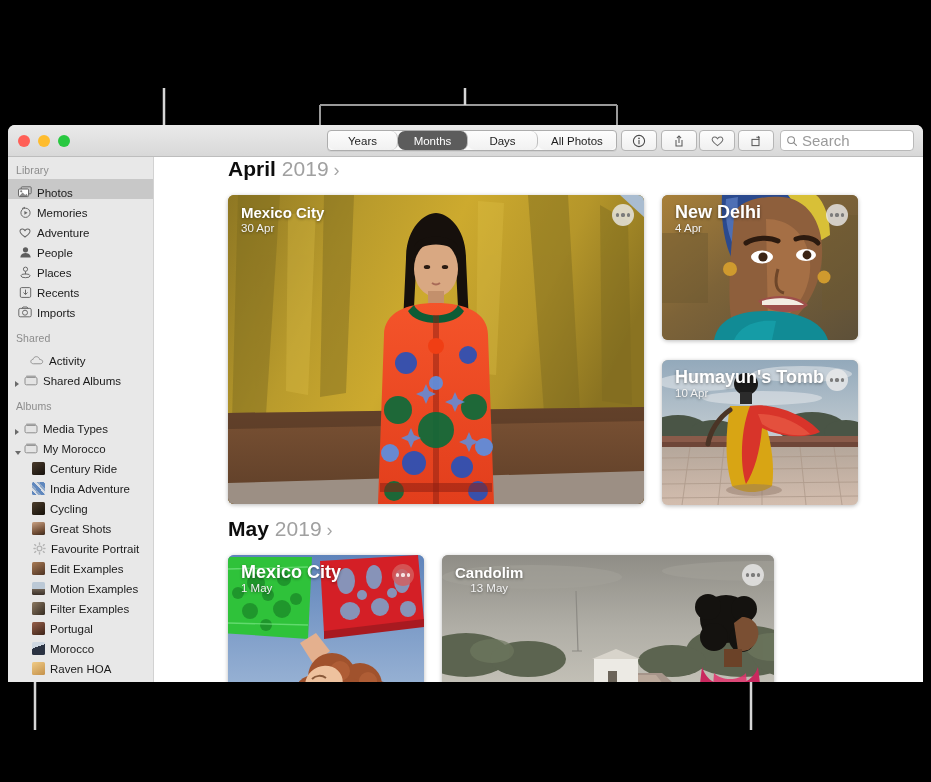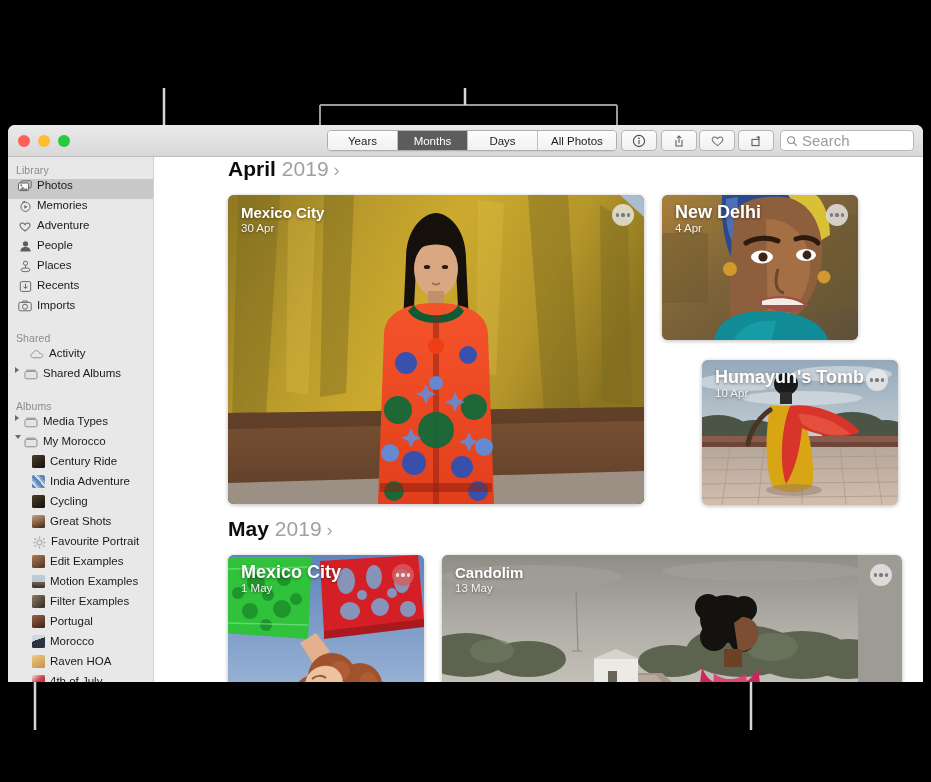--- a/index.html
+++ b/index.html
@@ -68,20 +68,21 @@
     font-size: 11.5px;
     color: #1d1d1d;
     padding: 0 13px;
     display: flex;
     align-items: center;
     justify-content: center;
     background: linear-gradient(to bottom,#fdfdfd,#f1f1f1);
     border-right: 1px solid #bfbfbf;
     white-space: nowrap;
     min-width: 70px;
+    border-radius: 7px;
   }
   .seg:last-child { border-right: none; }
   .seg.active {
     background: #5c5c5c;
     color: #ffffff;
     font-weight: 500;
   }
 
   
   .tbtn {
@@ -128,21 +129,21 @@
   .sb-header {
     font-size: 10.5px;
     color: #8c8c8c;
     padding: 4px 0 3px 8px;
     letter-spacing: 0.1px;
   }
   .sb-gap { height: 9px; }
   .sb-item {
     height: 20px;
     display: flex;
-    align-items: flex-start;
+    align-items: flex-end;
     gap: 5px;
     padding-left: 10px;
     font-size: 11.5px;
     color: #1a1a1a;
     position: relative;
   }
   .sb-item.selected { background: #c8c8c8; }
   .sb-item.indent { padding-left: 24px; }
   .sb-item .twist {
     position: absolute;
@@ -655,21 +656,21 @@
             <span class="title">New Delhi</span>
             <span class="date">4 Apr</span>
           </div>
           <div class="dots">
               <i></i>
               <i></i>
               <i></i>
             </div>
         </div>
 
-        <div class="card" style="left:507px; top:169px; width:196px; height:145px;margin-left:40px;">
+        <div class="card" style="left:507px; top:169px; width:196px; height:145px;">
           <div style="position:absolute;inset:0;overflow:hidden;background:#b7b0a6;">
             <svg width="196" height="145" viewBox="0 0 196 145" preserveAspectRatio="none" style="position:absolute;inset:0;">
               <defs>
                 <linearGradient id="htSky" x1="0" y1="0" x2="0" y2="1">
                   <stop offset="0" stop-color="#93a9bb"></stop>
                     <stop offset="0.55" stop-color="#c4cdd2"></stop>
                   <stop offset="1" stop-color="#dcd9d2"></stop>
                 </linearGradient>
                 <linearGradient id="htGround" x1="0" y1="0" x2="0" y2="1">
                   <stop offset="0" stop-color="#b5a79b"></stop>
@@ -796,21 +797,21 @@
             <span class="title">Mexico City</span>
             <span class="date">1 May</span>
           </div>
           <div class="dots" style="background:rgba(212,94,94,0.82);">
               <i style="background:#f6e2e2"></i>
               <i style="background:#f6e2e2"></i>
               <i style="background:#f6e2e2"></i>
             </div>
         </div>
 
-        <div class="card big" style="left:287px; top:4px; width:460px; height:145px;">
+        <div class="card big" style="left:287px; top:4px; width:332px; height:145px;text-align:center;">
           <div style="position:absolute;inset:0;overflow:hidden;background:#9d9b94;">
             <svg width="416" height="145" viewBox="0 0 416 145" preserveAspectRatio="none" style="position:absolute;inset:0;">
               <defs>
                 <linearGradient id="cdSky" x1="0" y1="0" x2="0" y2="1">
                   <stop offset="0" stop-color="#8f8d86"></stop>
                     <stop offset="0.5" stop-color="#b0aea6"></stop>
                   <stop offset="1" stop-color="#c8c5bb"></stop>
                 </linearGradient>
               </defs>
               <rect width="416" height="145" fill="url(#cdSky)"></rect>

